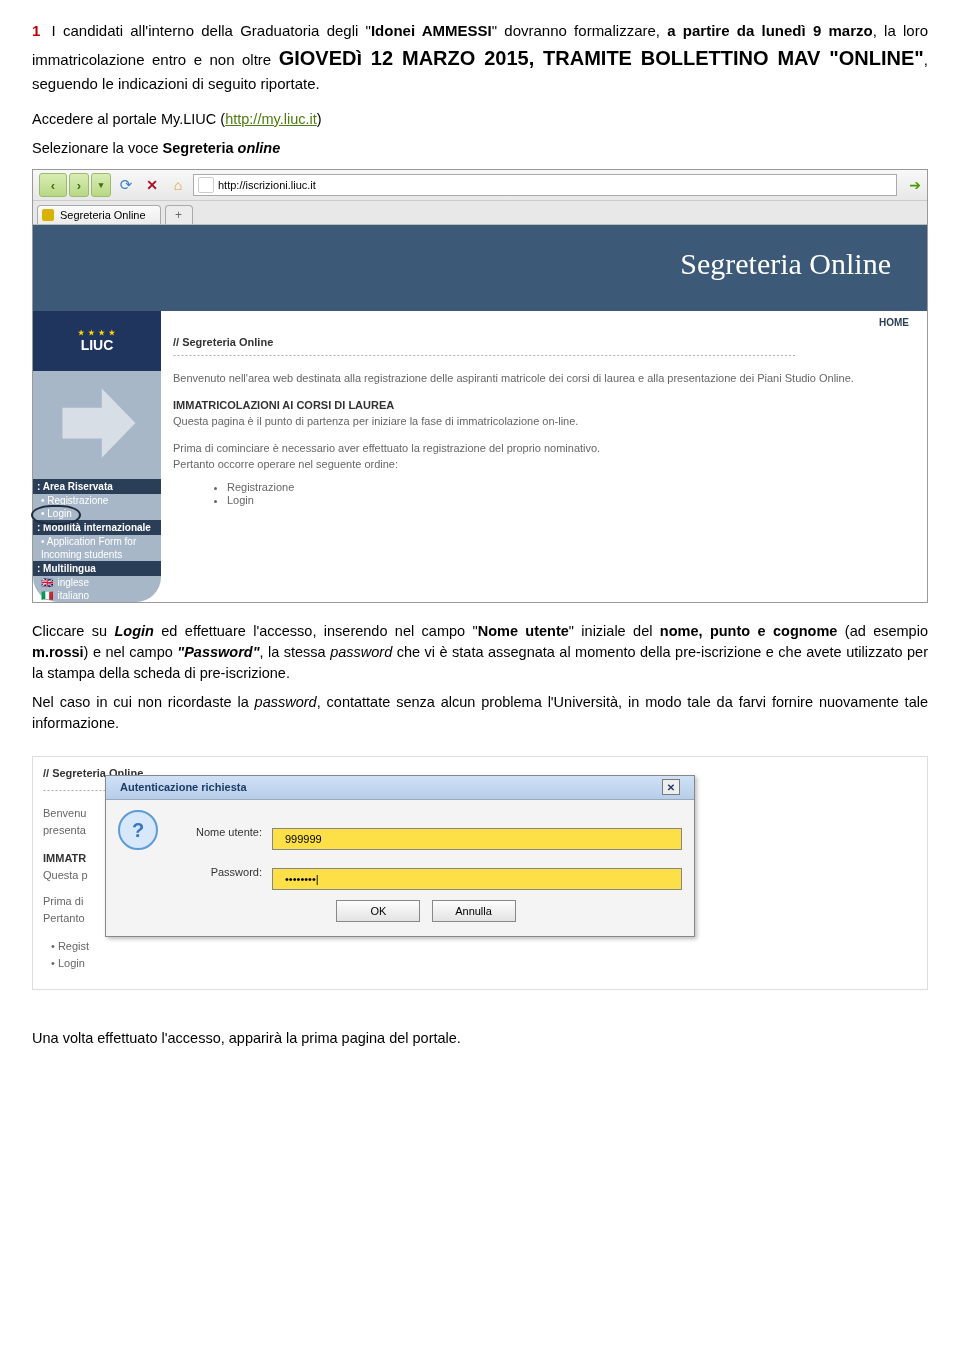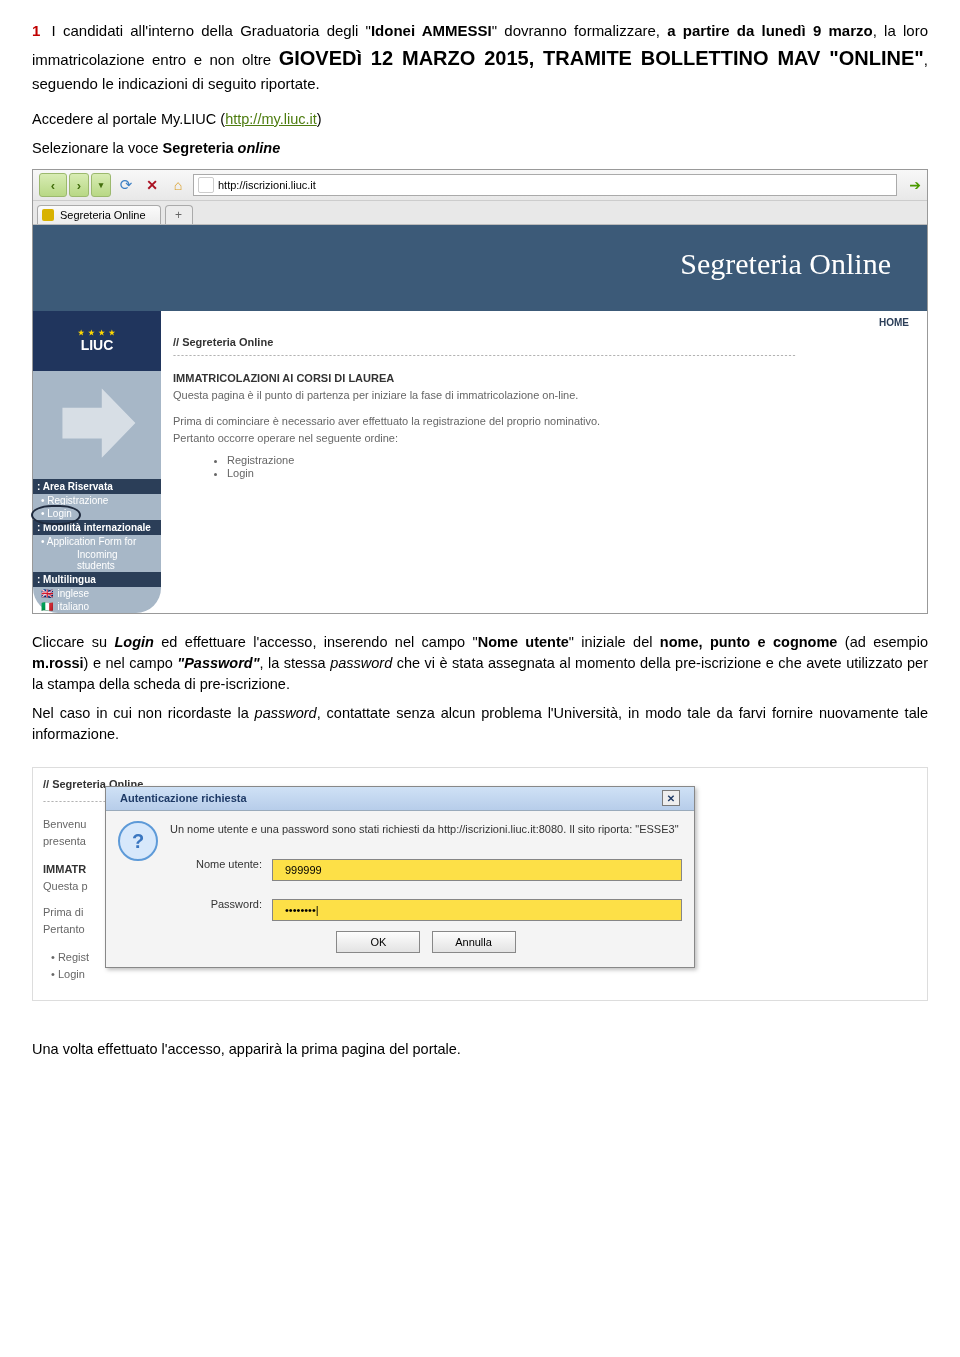--- a/index.html
+++ b/index.html
@@ -194,32 +194,33 @@
         <div class="side-section-hd">: Area Riservata</div>
         <div class="side-link"><span class="dot">Registrazione</span></div>
         <div class="side-link login">
           <span class="login-mark"></span>
           <span class="dot">Login</span>
         </div>
         <div class="side-section-hd">: Mobilità internazionale</div>
         <div class="side-link">
           <span class="dot">Application Form for</span>
         </div>
-        <div class="side-link" style="padding-left:8px;margin-left:36px;">
+        <div class="side-link" style="padding-left:8px;">
           <span>Incoming students</span>
         </div>
         <div class="side-section-hd">: Multilingua</div>
         <div class="side-link"><span class="flag">🇬🇧</span><span>inglese</span></div>
         <div class="side-link"><span class="flag">🇮🇹</span><span>italiano</span></div>
       </div>
 
       <div class="seg-main">
         <div class="home-link">HOME</div>
         <div class="crumb">// Segreteria Online</div>
         <div class="dash">------------------------------------------------------------------------------------------------------------------------------------------------------------</div>
+        <div class="seg-text">Benvenuto nell'area web destinata alla registrazione delle aspiranti matricole dei corsi di laurea e alla presentazione dei Piani Studio Online.</div>
         <div class="seg-text">
           <b>IMMATRICOLAZIONI AI CORSI DI LAUREA</b><br>
           <span>Questa pagina è il punto di partenza per iniziare la fase di immatricolazione on-line.</span>
         </div>
         <div class="seg-text">
           <span>Prima di cominciare è necessario aver effettuato la registrazione del proprio nominativo.</span><br>
           <span>Pertanto occorre operare nel seguente ordine:</span>
         </div>
         <ul class="seg-ul">
           <li>Registrazione</li>
@@ -257,21 +258,20 @@
     <div class="dialog">
       <div class="dlg-title">
         <span>Autenticazione richiesta</span>
         <span class="dlg-close">✕</span>
       </div>
       <div class="dlg-body">
         <div class="dlg-icon">
             <span>?</span>
           </div>
         <div class="dlg-main">
-          <div class="dlg-msg">Un nome utente e una password sono stati richiesti da http://iscrizioni.liuc.it:8080. Il sito riporta: "ESSE3"</div>
           <div class="dlg-row">
             <label>Nome utente:</label>
             <input type="text" value="999999" style="">
           </div>
           <div class="dlg-row">
             <label>Password:</label>
             <input type="text" value="••••••••|" style="">
           </div>
           <div class="dlg-btns">
             <button>OK</button>

